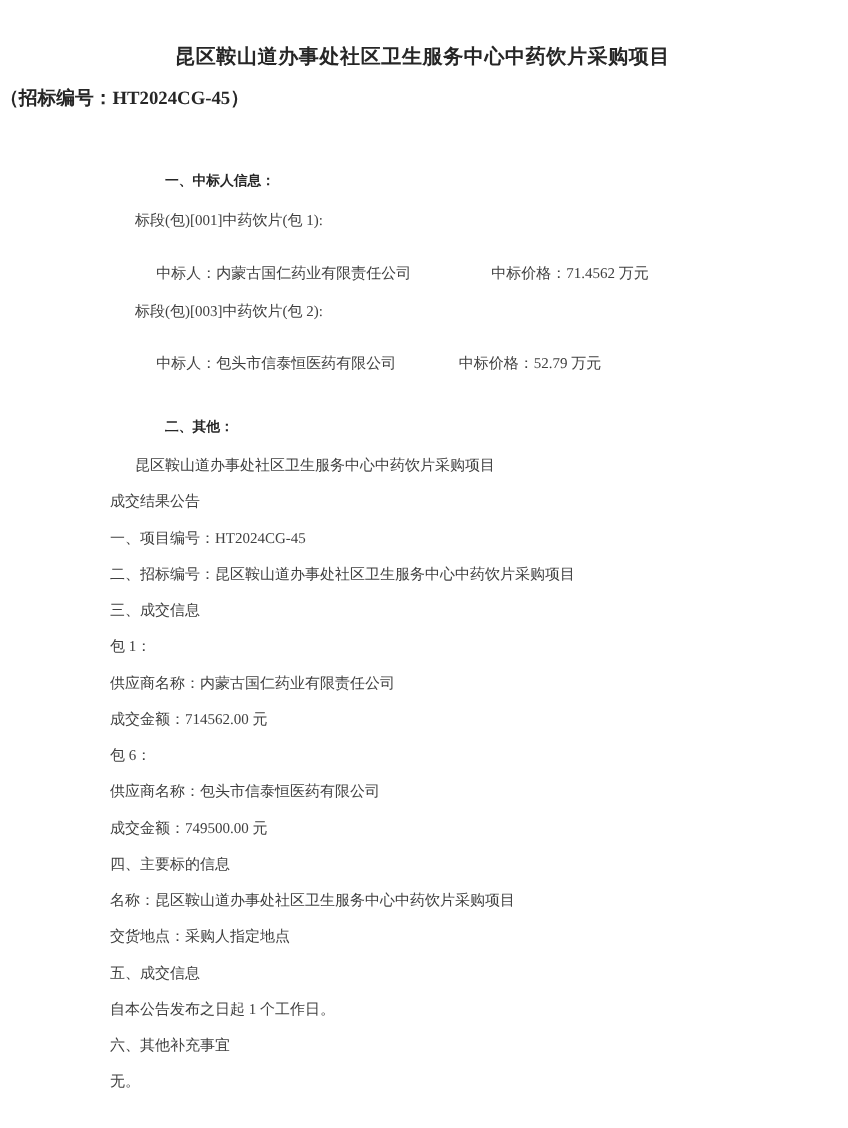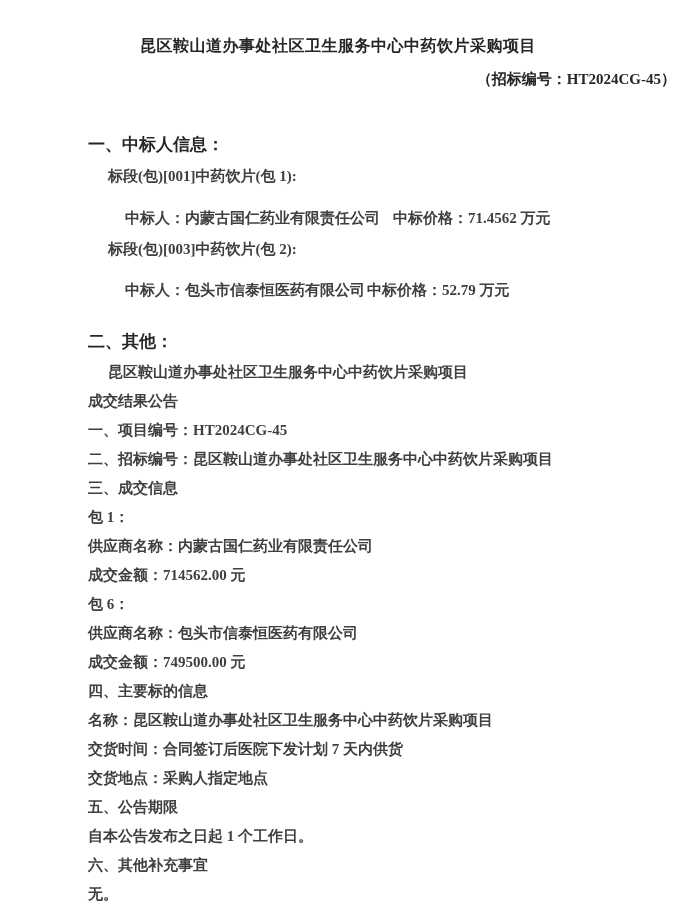--- a/index.html
+++ b/index.html
@@ -22,43 +22,43 @@
   }
   .doc-title {
     text-align: center;
     font-weight: bold;
     font-size: 16px;
     line-height: 20px;
     letter-spacing: 0.5px;
     color: var(--heading);
   }
   .doc-subtitle {
-    text-align: right;
+    text-align: left;
     font-weight: bold;
     font-size: 15px;
     line-height: 20px;
     margin-top: 13px;
     color: var(--heading);
   }
   .content {
     margin-top: 46px;
     padding-left: 88px;
     padding-right: 56px;
     font-size: 14px;
   }
   .sec-heading {
     font-weight: bold;
-    font-size: 17px;
+    font-size: 11px;
     line-height: 20px;
     color: var(--heading);
+    margin-left: 44px;
   }
   .line {
-    font-size: 15px;
+    font-size: 12px;
     line-height: 20px;
-    font-weight: bold;
   }
   .lot-line { margin-top: 11px; padding-left: 20px; }
   .winner-line { margin-top: 10px; padding-left: 37px; white-space: nowrap; }
   .winner-line.w2 { margin-top: 9px; }
   .winner-name { display: inline-block; margin-top: 12px; }
   .w1 .winner-name { min-width: 268px; }
   .w2 .winner-name { min-width: 242px; }
   .section-other { margin-top: 32px; }
   .para { margin-top: 9px; }
   .para.first { margin-top: 10px; }
@@ -100,22 +100,21 @@
       <div class="line para">二、招标编号：昆区鞍山道办事处社区卫生服务中心中药饮片采购项目</div>
       <div class="line para">三、成交信息</div>
       <div class="line para">包 1：</div>
       <div class="line para">供应商名称：内蒙古国仁药业有限责任公司</div>
       <div class="line para">成交金额：714562.00 元</div>
       <div class="line para">包 6：</div>
       <div class="line para">供应商名称：包头市信泰恒医药有限公司</div>
       <div class="line para">成交金额：749500.00 元</div>
       <div class="line para">四、主要标的信息</div>
       <div class="line para">名称：昆区鞍山道办事处社区卫生服务中心中药饮片采购项目</div>
-      <div class="line para">交货时间：合同签订后医院下发计划 7 天内供货</div>
       <div class="line para">交货地点：采购人指定地点</div>
-      <div class="line para">五、公告期限</div>
+      <div class="line para">五、成交信息</div>
       <div class="line para">自本公告发布之日起 1 个工作日。</div>
       <div class="line para">六、其他补充事宜</div>
       <div class="line para">无。</div>
     </div>
 
   </div>
 </div>
 
 </body></html>

